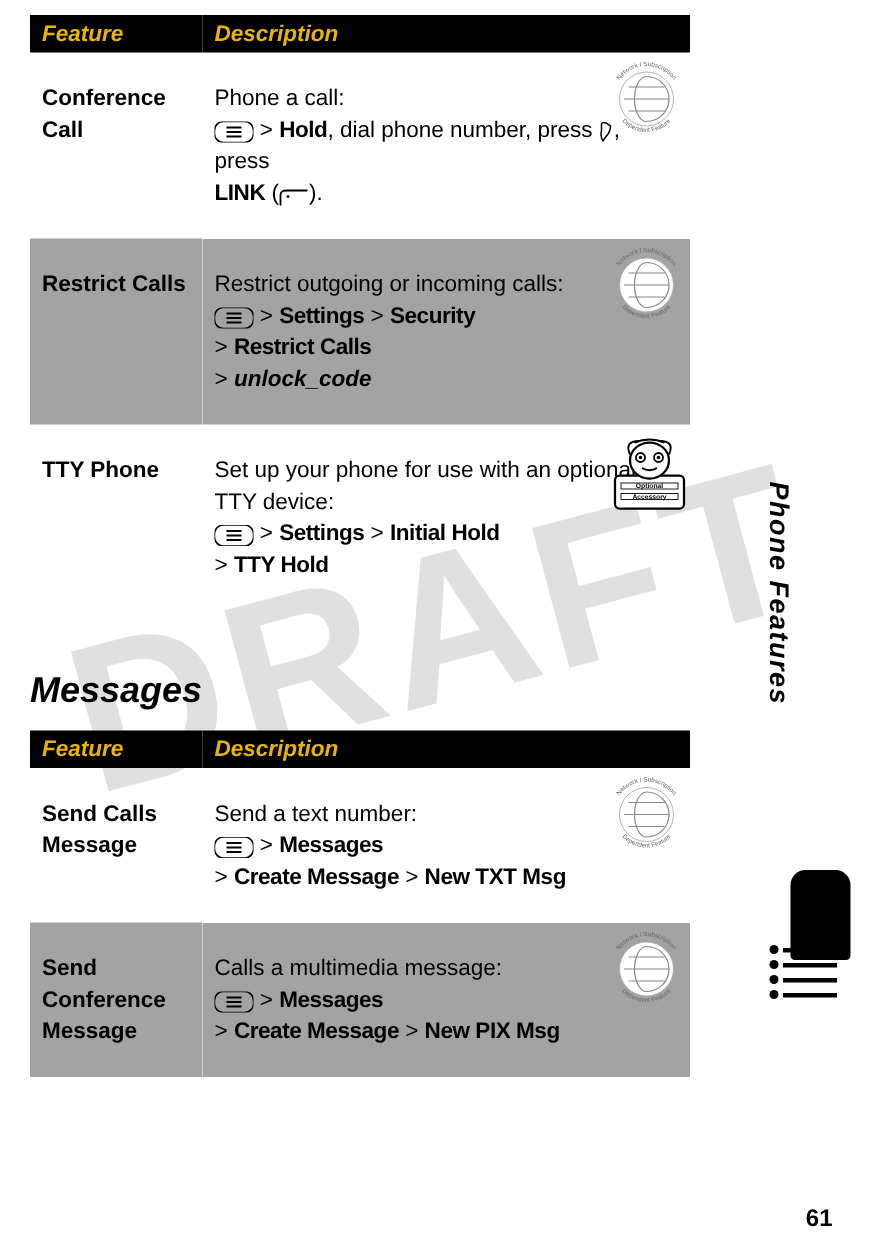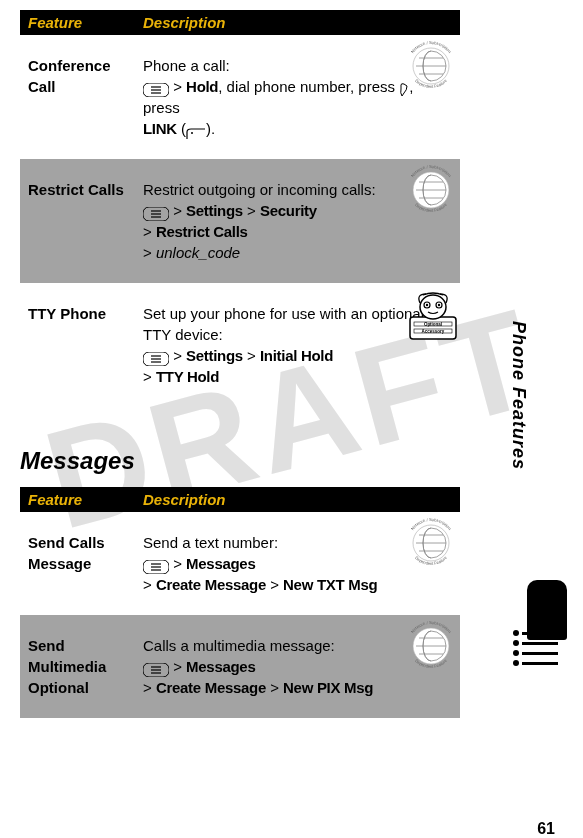--- a/index.html
+++ b/index.html
@@ -84,20 +84,21 @@
     }
     .feat-icon.network svg { width: 50px; height: 50px; }
     .feat-icon.accessory svg { width: 54px; height: 54px; }
     .bold-cond {
       font-weight: 700;
       font-stretch: condensed;
       letter-spacing: -0.3px;
     }
     .italic {
       font-style: italic;
+      font-weight: bold;
     }
     .menu-key {
       display: inline-block;
       width: 26px;
       height: 14px;
       vertical-align: middle;
     }
     .send-key {
       display: inline-block;
       width: 10px;
@@ -147,21 +148,21 @@
       margin-bottom: 4px;
     }
     .side-graphic .dot {
       width: 6px; height: 6px; border-radius: 50%; background: #000;
     }
     .side-graphic .line {
       width: 36px; height: 3px; background: #000;
     }
     .page-number {
       position: absolute;
-      bottom: 0;
+      bottom: 16px;
       right: 28px;
       font-weight: 900;
       font-size: 16px;
     }
   </style>
 </head>
 <body>
 
 <div class="watermark">DRAFT</div>
 
@@ -298,21 +299,21 @@
                   <path id="tc3" d="M 25 25 m -22 0 a 22 22 0 1 1 44 0"></path>
                   <path id="bc3" d="M 25 25 m -22 0 a 22 22 0 1 0 44 0"></path>
                 </defs>
             <text font-size="4.2" fill="#666" font-family="Arial"><textPath href="#tc3" startOffset="50%" text-anchor="middle">Network / Subscription</textPath></text>
             <text font-size="4.2" fill="#666" font-family="Arial"><textPath href="#bc3" startOffset="50%" text-anchor="middle">Dependent  Feature</textPath></text>
             </svg>
           </span>
         </td>
       </tr>
       <tr class="alt">
-        <td class="feature-name">Send Multimedia Optional</td>
+        <td class="feature-name">Send Conference Message</td>
         <td class="description">
           <span>Calls a multimedia message:</span><br>
           <span class="menu-key"><svg viewBox="0 0 26 14">
                 <rect x="0" y="0" width="26" height="14" rx="6" fill="none" stroke="#000" stroke-width="1"></rect>
                 <line x1="8" y1="4" x2="18" y2="4" stroke="#000" stroke-width="1.2"></line>
                 <line x1="8" y1="7" x2="18" y2="7" stroke="#000" stroke-width="1.2"></line>
                 <line x1="8" y1="10" x2="18" y2="10" stroke="#000" stroke-width="1.2"></line>
               </svg></span>
           &gt; <span class="bold-cond">Messages</span><br>
           &gt; <span class="bold-cond">Create Message</span> &gt; <span class="bold-cond">New PIX Msg</span>

